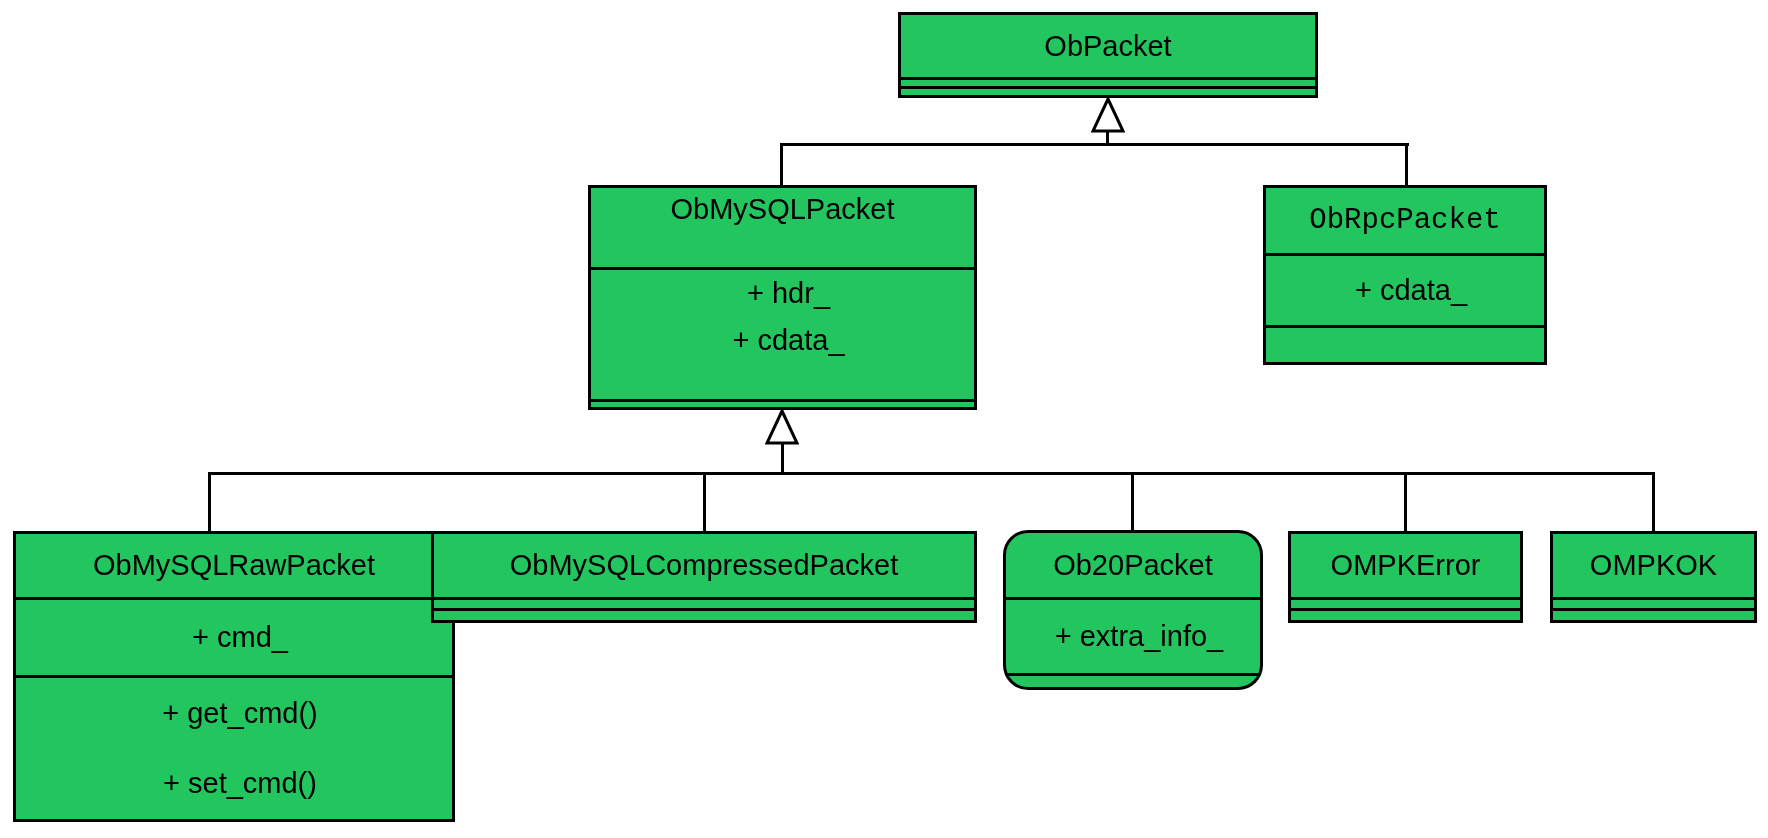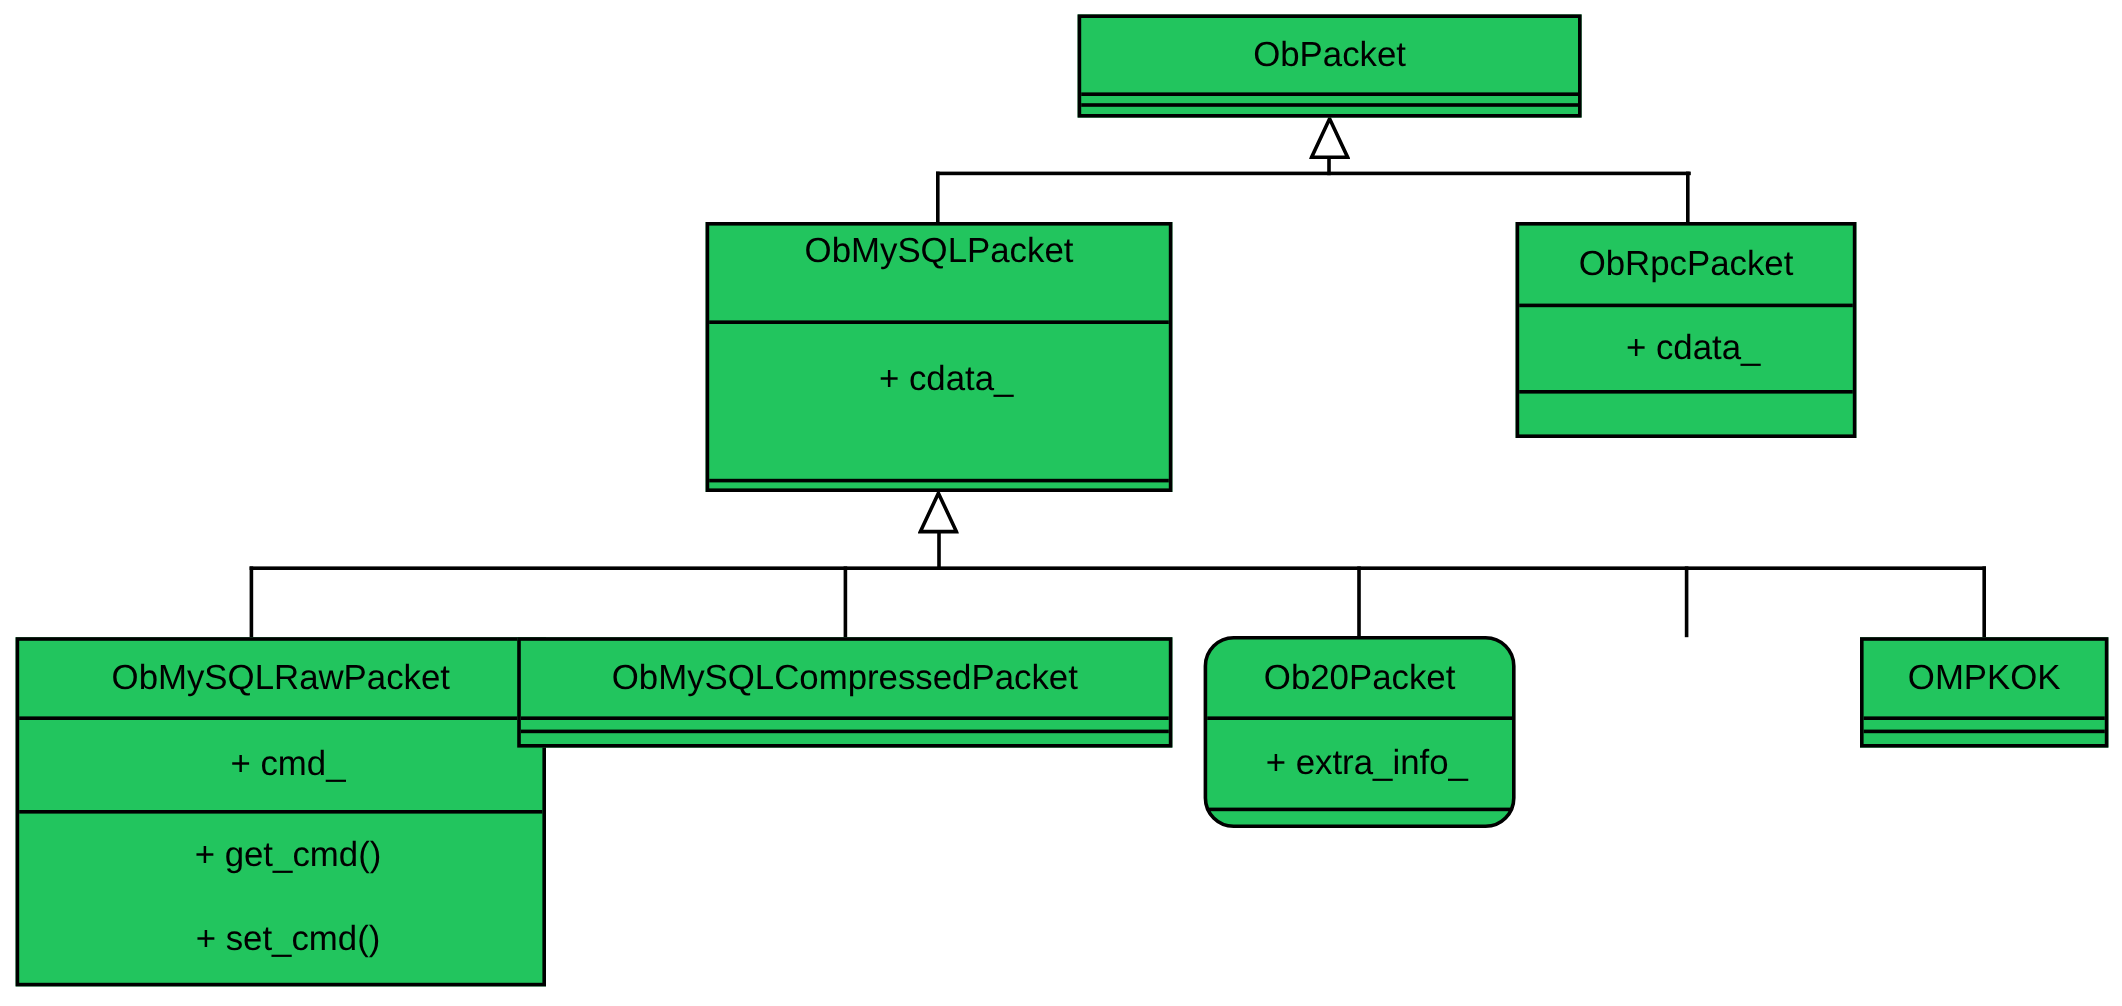--- a/index.html
+++ b/index.html
@@ -87,27 +87,28 @@
 
   <div class="uml-class" style="left:898px; top:12px; width:420px; height:86px;">
     <div class="c-title" style="height:62px;">ObPacket</div>
     <div class="c-sec" style="height:9px;"></div>
     <div class="c-sec" style="height:9px;"></div>
   </div>
 
   <div class="uml-class" style="left:588px; top:185px; width:389px; height:225px;gap:36px;">
     <div class="c-title" style="height:65px;">ObMySQLPacket</div>
     <div class="c-sec" style="height:144px;">
+      <div class="member-row">+ hdr_</div>
       <div class="member-row">+ cdata_</div>
     </div>
     <div class="c-sec" style="height:10px;"></div>
   </div>
 
   <div class="uml-class" style="left:1263px; top:185px; width:284px; height:180px;">
-    <div class="c-title" style="height:65px;">ObRpcPacket</div>
+    <div class="c-title" style="height:65px;font-family:Liberation Mono, monospace;">ObRpcPacket</div>
     <div class="c-sec" style="height:72px;">
       <div class="member-row">+ cdata_</div>
     </div>
     <div class="c-sec" style="height:37px;"></div>
   </div>
 
   <div class="uml-class" style="left:13px; top:531px; width:442px; height:291px;">
     <div class="c-title" style="height:63px;">ObMySQLRawPacket</div>
     <div class="c-sec" style="height:78px;">
       <div class="member-row">+ cmd_</div>
@@ -125,20 +126,25 @@
   </div>
 
   <div class="uml-class" style="left:1003px; top:530px; width:260px; height:160px;border-radius:25px;">
     <div class="c-title" style="height:64px;">Ob20Packet</div>
     <div class="c-sec" style="height:76px;">
       <div class="member-row">+ extra_info_</div>
     </div>
     <div class="c-sec" style="height:14px;"></div>
   </div>
 
+  <div class="uml-class" style="left:1288px; top:531px; width:235px; height:92px;">
+    <div class="c-title" style="height:63px;">OMPKError</div>
+    <div class="c-sec" style="height:11px;"></div>
+    <div class="c-sec" style="height:12px;"></div>
+  </div>
 
   <div class="uml-class" style="left:1550px; top:531px; width:207px; height:92px;">
     <div class="c-title" style="height:63px;">OMPKOK</div>
     <div class="c-sec" style="height:11px;"></div>
     <div class="c-sec" style="height:12px;"></div>
   </div>
 
 </div>
 
 </body></html>

